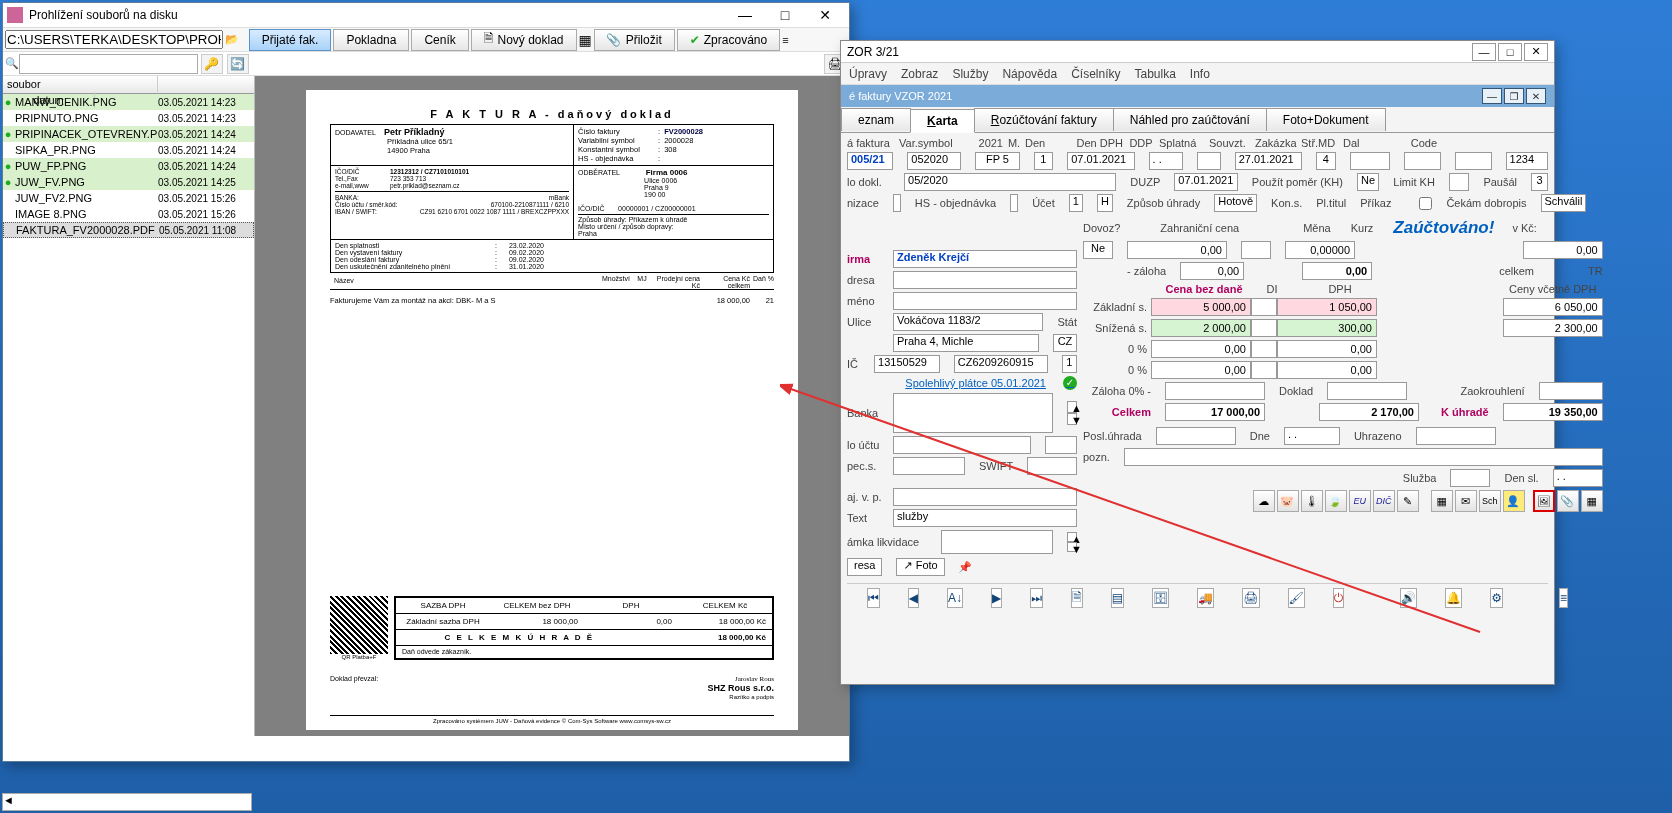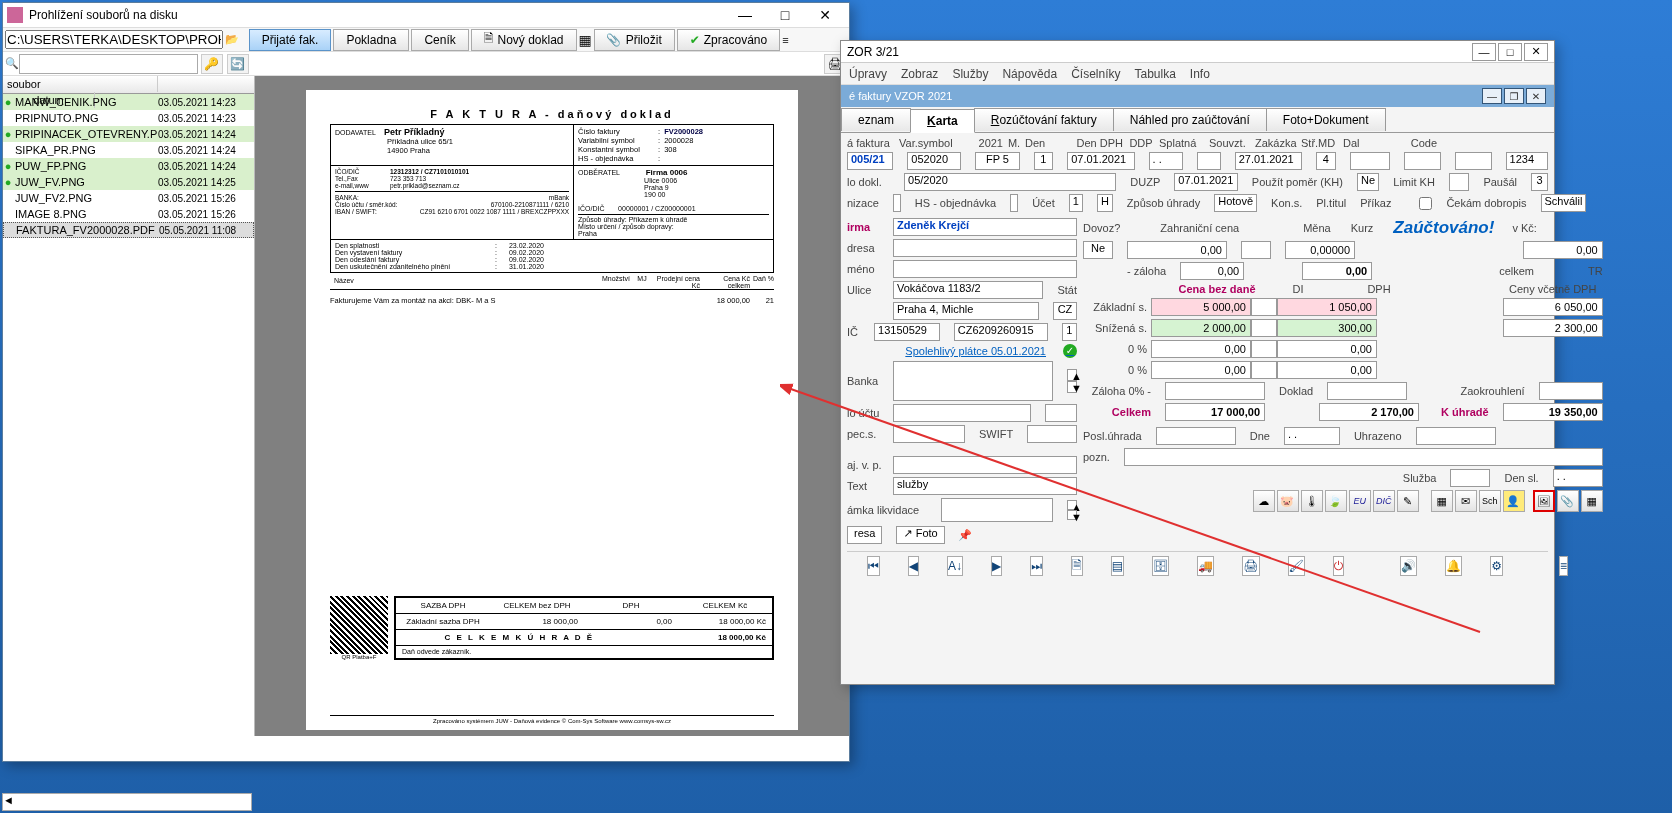--- a/index.html
+++ b/index.html
@@ -314,20 +314,29 @@
                 <div style="text-align:right">18 000,00  Kč</div>
               </div>
             <div class="r" style="font-weight:bold;">
                 <div style="flex:2;letter-spacing:2px;">C E L K E M   K   Ú H R A D Ě</div>
                 <div style="text-align:right">18 000,00  Kč</div>
               </div>
             <div style="padding:2px 6px;font-size:7px;">Daň odvede zákazník.</div>
           </div>
         </div>
 
+        <div style="position:absolute;bottom:30px;left:24px;right:24px;display:flex;font-size:7px;">
+          <span>Doklad převzal:</span>
+          <span style="flex:1"></span>
+          <div style="text-align:right;">
+            <span style="font-family:cursive;">Jaroslav Rous</span><br>
+            <b style="font-size:9px;">SHZ Rous s.r.o.</b><br>
+            <span style="font-size:6px;">Razítko a podpis</span>
+          </div>
+        </div>
         <div style="position:absolute;bottom:6px;left:24px;right:24px;border-top:1px solid #000;text-align:center;font-size:6px;padding-top:2px;">Zpracováno systémem JUW - Daňová evidence   © Com-Sys Software    www.comsys-sw.cz</div>
       </div>
     </div>
   </div>
 </div>
 <div class="lstat">◄</div>
 
 <div class="win-right">
   <div class="wr-title">
     <span>ZOR 3/21</span>
@@ -418,21 +427,21 @@
       <span class="lbl">Pl.titul</span>
       <span class="lbl">Příkaz</span>
       <span style="flex:1"></span>
       <input type="checkbox" style="">
       <span class="lbl">Čekám dobropis</span>
       <span class="inp" style="width:46px;text-align:center">Schválil</span>
     </div>
 
     <div style="display:flex;gap:6px;margin-top:6px;">
 
-      <div style="width:230px;">
+      <div style="width:230px;margin-top:32px;">
         <div class="frow">
             <span class="lbl red" style="width:32px">irma</span>
             <span class="inp bl" style="flex:1">Zdeněk Krejčí</span>
           </div>
         <div class="frow">
             <span class="lbl" style="width:32px">dresa</span>
             <span class="inp" style="flex:1"></span>
           </div>
         <div class="frow">
             <span class="lbl" style="width:32px">méno</span>
@@ -523,21 +532,21 @@
         <div class="frow">
           <span style="width:30px"></span>
           <span class="lbl">- záloha</span>
           <span class="numcell" style="width:64px">0,00</span>
           <span style="width:30px"></span>
           <b class="numcell" style="width:70px">0,00</b>
           <span style="flex:1"></span>
           <span class="lbl">celkem</span>
           <span class="lbl" style="margin-left:40px">TR</span>
         </div>
-        <div class="frow" style="gap:16px;">
+        <div class="frow" style="gap:3px;">
           <span style="width:68px"></span>
           <span class="lbl red" style="width:100px;text-align:center">Cena bez daně</span>
           <span class="lbl" style="width:30px;text-align:center">DI</span>
           <span class="lbl" style="width:100px;text-align:center">DPH</span>
           <span style="flex:1"></span>
           <span class="lbl" style="width:100px;text-align:center">Ceny včetně DPH</span>
         </div>
         <div class="frow" style="gap:0;">
           <span class="lbl" style="width:68px;text-align:right;padding-right:4px">Základní s.</span>
           <span class="numcell pink" style="width:100px">5 000,00</span>

